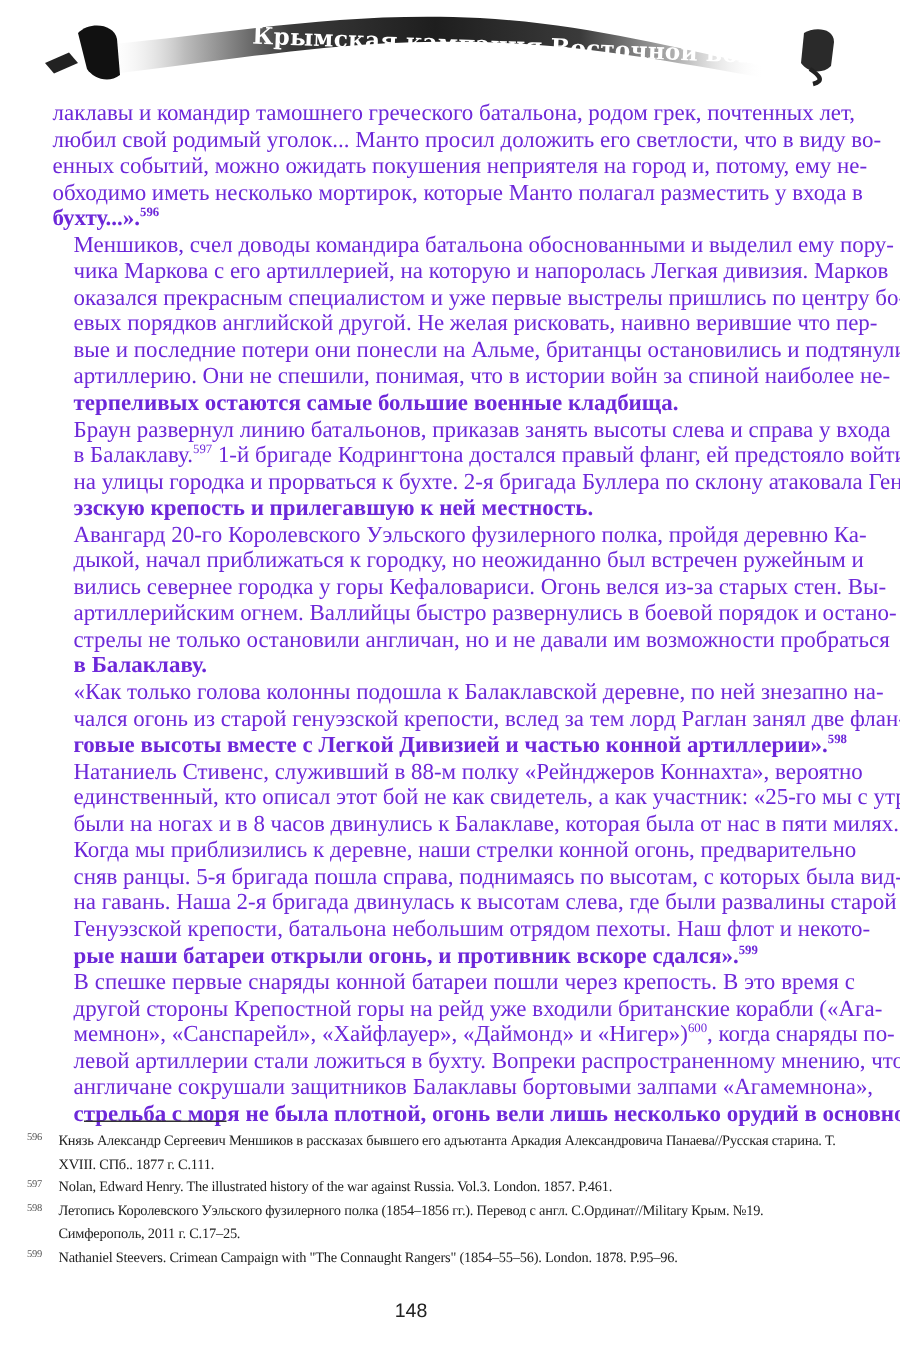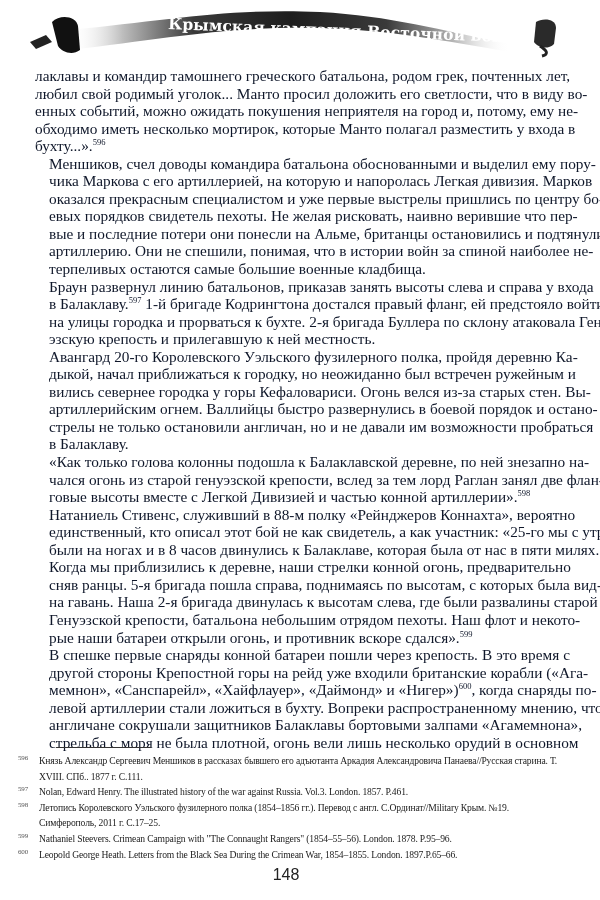--- a/index.html
+++ b/index.html
@@ -8,38 +8,38 @@
   .banner svg { position: absolute; left: 0; top: 0; }
   .banner-title {
     position: absolute; left: 168px; top: 14px; width: 280px; height: 30px;
     font-family: "DejaVu Serif", serif; font-weight: bold; font-size: 15.5px; color: #ffffff;
     letter-spacing: 0.1px; transform: rotate(2.2deg); transform-origin: left center;
     white-space: nowrap;
   }
   .body-text {
     position: absolute; left: 35px; top: 67px; width: 535px;
     font-family: "Liberation Serif", serif; font-size: 15.3px; line-height: 17.55px;
-    text-align: justify; color: #0f172a;
+    text-align: justify; color: #6d28d9;
   }
   .body-text p { margin: 0; }
   .body-text p.indent { text-indent: 14px; }
   .line { display: block; text-align: justify; text-align-last: justify; white-space: nowrap; }
-  .line.last { text-align-last: left; }
+  .line.last { text-align-last: left; font-weight: bold; }
   .fn-mark { font-size: 8.5px; vertical-align: 6px; line-height: 0; }
   .fn-rule { position: absolute; left: 56px; top: 747px; width: 95px; height: 0; border-top: 1px solid #333; }
   .footnotes {
     position: absolute; left: 18px; top: 753px; width: 540px;
     font-family: Liberation Serif, serif; font-size: 9.6px; line-height: 15.6px; color: #222;
     letter-spacing: -0.15px;
   }
   .fn { position: relative; padding-left: 21px; }
   .fn .num { position: absolute; left: 0; top: -2px; font-size: 7px; color: #555; }
   .page-number {
     position: absolute; left: 0; width: 548px; top: 866px; text-align: center;
-    font-family: "Liberation Sans", sans-serif; font-size: 16px; color: #222; margin-left: 12px;
+    font-family: "Liberation Sans", sans-serif; font-size: 13px; color: #222;
   }
 </style>
 </head>
 <body>
 
 <div class="banner">
   <svg width="600" height="70" viewBox="0 0 600 70">
     <defs>
       <linearGradient id="rib" x1="0" x2="1" y1="0" y2="0">
         <stop offset="0" stop-color="#ffffff" stop-opacity="0"></stop>
@@ -67,21 +67,21 @@
       <span class="line">лаклавы и командир тамошнего греческого батальона, родом грек, почтенных лет,</span>
       <span class="line">любил свой родимый уголок... Манто просил доложить его светлости, что в виду во-</span>
       <span class="line">енных событий, можно ожидать покушения неприятеля на город и, потому, ему не-</span>
       <span class="line">обходимо иметь несколько мортирок, которые Манто полагал разместить у входа в</span>
       <span class="line last">бухту...».<sup class="fn-mark">596</sup></span>
     </p>
     <p class="indent">
       <span class="line" style="text-indent: 14px;">Меншиков, счел доводы командира батальона обоснованными и выделил ему пору-</span>
       <span class="line">чика Маркова с его артиллерией, на которую и напоролась Легкая дивизия. Марков</span>
       <span class="line">оказался прекрасным специалистом и уже первые выстрелы пришлись по центру бо-</span>
-      <span class="line">евых порядков свидетель пехоты. Не желая рисковать, наивно верившие что пер-</span>
+      <span class="line">евых порядков английской другой. Не желая рисковать, наивно верившие что пер-</span>
       <span class="line">вые и последние потери они понесли на Альме, британцы остановились и подтянули</span>
       <span class="line">артиллерию. Они не спешили, понимая, что в истории войн за спиной наиболее не-</span>
       <span class="line last">терпеливых остаются самые большие военные кладбища.</span>
     </p>
     <p class="indent">
       <span class="line" style="text-indent: 14px;">Браун развернул линию батальонов, приказав занять высоты слева и справа у входа</span>
       <span class="line">в Балаклаву.<sup class="fn-mark">597</sup> 1-й бригаде Кодрингтона достался правый фланг, ей предстояло войти</span>
       <span class="line">на улицы городка и прорваться к бухте. 2-я бригада Буллера по склону атаковала Гену-</span>
       <span class="line last">эзскую крепость и прилегавшую к ней местность.</span>
     </p>
@@ -118,16 +118,15 @@
     </p>
   </div>
 
 <div class="fn-rule"></div>
 
 <div class="footnotes" id="footnotes">
     <div class="fn"><span class="num">596</span><span>Князь Александр Сергеевич Меншиков в рассказах бывшего его адъютанта Аркадия Александровича Панаева//Русская старина. Т. XVIII. СПб.. 1877 г. С.111.</span></div>
     <div class="fn"><span class="num">597</span><span>Nolan, Edward Henry. The illustrated history of the war against Russia. Vol.3. London. 1857. P.461.</span></div>
     <div class="fn"><span class="num">598</span><span>Летопись Королевского Уэльского фузилерного полка (1854–1856 гг.). Перевод с англ. С.Ординат//Military Крым. №19. Симферополь, 2011 г. С.17–25.</span></div>
     <div class="fn"><span class="num">599</span><span>Nathaniel Steevers. Crimean Campaign with "The Connaught Rangers" (1854–55–56). London. 1878. P.95–96.</span></div>
-    <div class="fn"><span class="num">600</span><span>Leopold George Heath. Letters from the Black Sea During the Crimean War, 1854–1855. London. 1897.P.65–66.</span></div>
   </div>
 
 <div class="page-number">148</div>
 
 </body></html>

